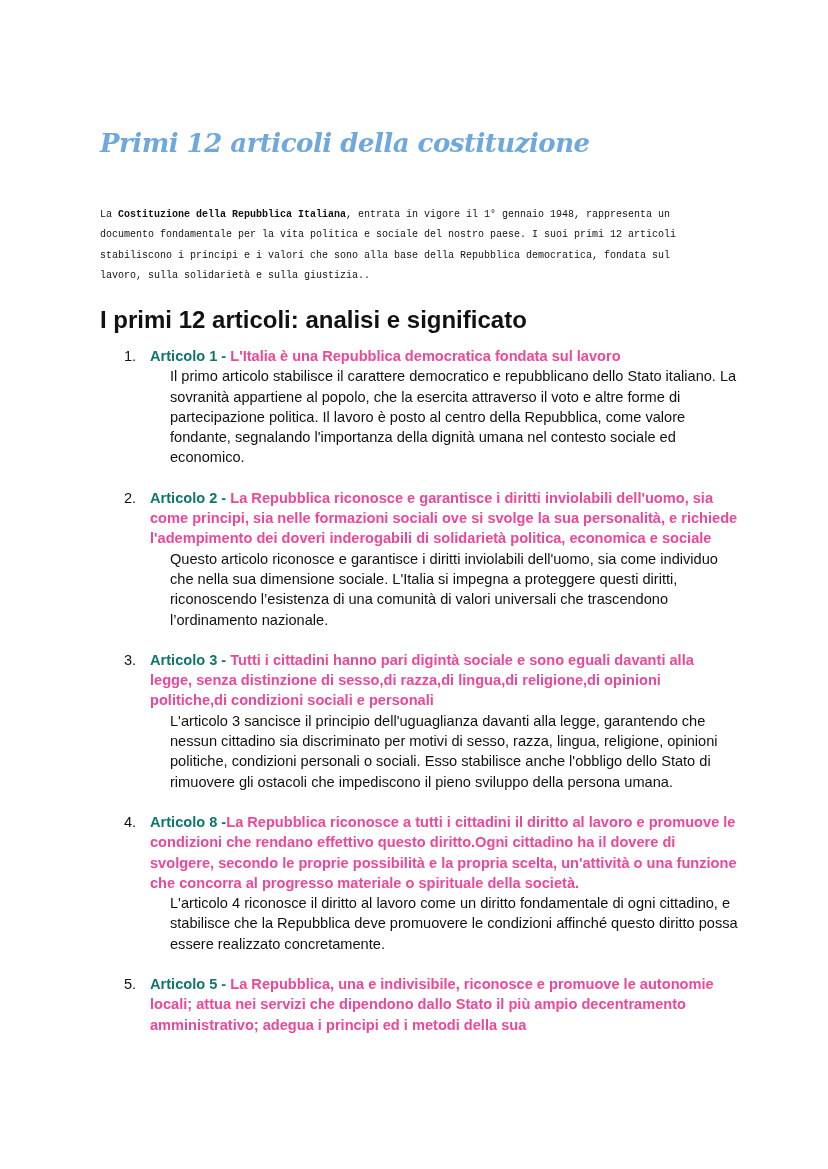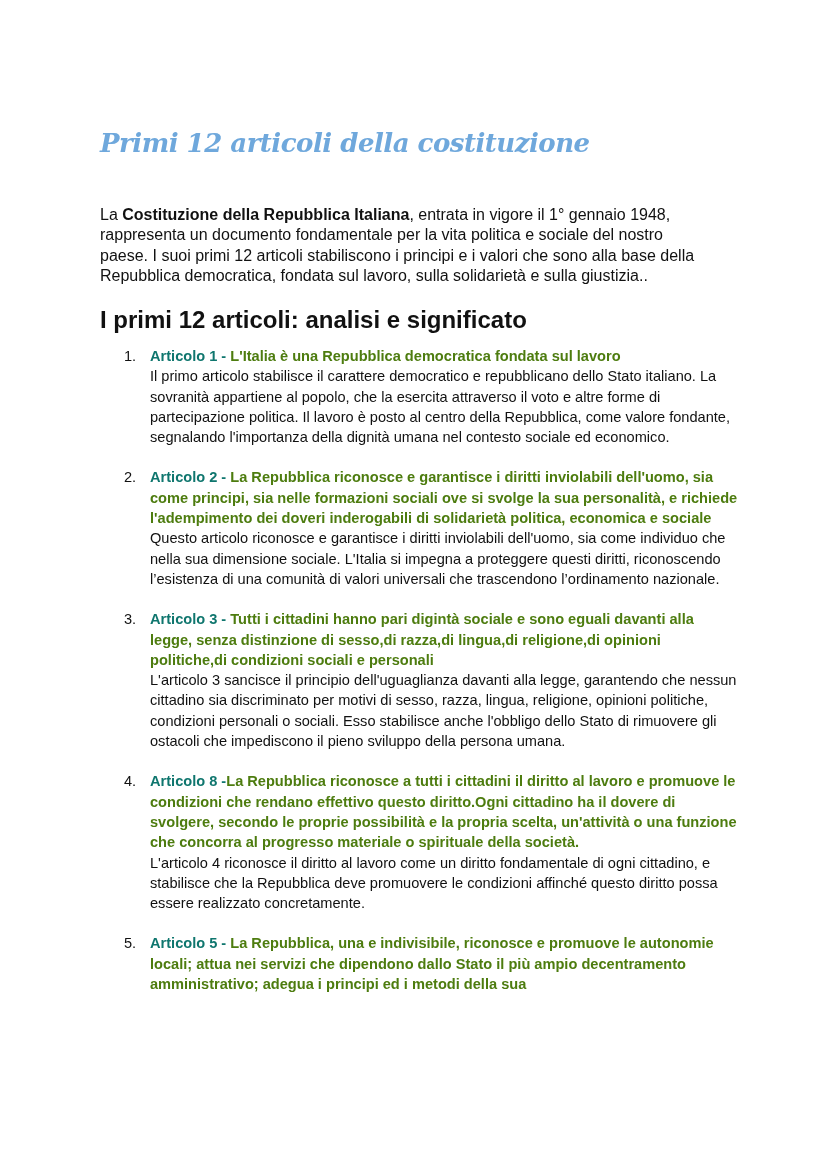--- a/index.html
+++ b/index.html
@@ -5,40 +5,40 @@
   html, body { margin: 0; padding: 0; background: #ffffff; }
   body { width: 828px; height: 1169px; position: relative; overflow: hidden; }
   .page { position: absolute; left: 0; top: 0; width: 828px; height: 1169px; }
   .title {
     position: absolute; left: 100px; top: 128px;
     font-family: "DejaVu Serif", serif; font-style: italic; font-weight: bold;
     font-size: 26px; color: #6fa8dc; letter-spacing: -0.5px; margin: 0;
   }
   .intro {
     position: absolute; left: 100px; top: 205px; width: 610px;
-    font-family: Liberation Sans, sans-serif; font-size: 16px; line-height: 20.3px;
+    font-family: Liberation Mono, monospace; font-size: 10px; line-height: 20.3px;
     color: #111; margin: 0;
   }
   .intro b { font-weight: bold; }
   .h2 {
     position: absolute; left: 100px; top: 306px;
     font-family: "Liberation Sans", sans-serif; font-size: 24px; font-weight: bold;
     color: #111; margin: 0;
   }
   ol.articles {
     position: absolute; left: 100px; top: 346px; width: 640px;
     margin: 0; padding: 0; list-style: none;
     font-family: "Liberation Sans", sans-serif; font-size: 14.6px; line-height: 20.3px;
     color: #111;
   }
   ol.articles li { position: relative; padding-left: 50px; margin-bottom: 20px; }
   .num { position: absolute; left: 24px; top: 0; }
   .art-label { font-weight: bold; color: #0f766e; }
-  .art-text { font-weight: bold; color: #4d7c0f; }
-  .art-desc { display: block; color: #111; }
+  .art-text { font-weight: bold; color: #ec4899; }
+  .art-desc { display: block; color: #111; margin-left: 20px; }
 </style>
 </head>
 <body>
 
 <div class="page">
   <h1 class="title">Primi 12 articoli della costituzione</h1>
 
   <p class="intro"><span>La </span><b>Costituzione della Repubblica Italiana</b><span>, entrata in vigore il 1° gennaio 1948, rappresenta un documento fondamentale per la vita politica e sociale del nostro paese. I suoi primi 12 articoli stabiliscono i principi e i valori che sono alla base della Repubblica democratica, fondata sul lavoro, sulla solidarietà e sulla giustizia..</span></p>
 
   <h2 class="h2">I primi 12 articoli: analisi e significato</h2>

